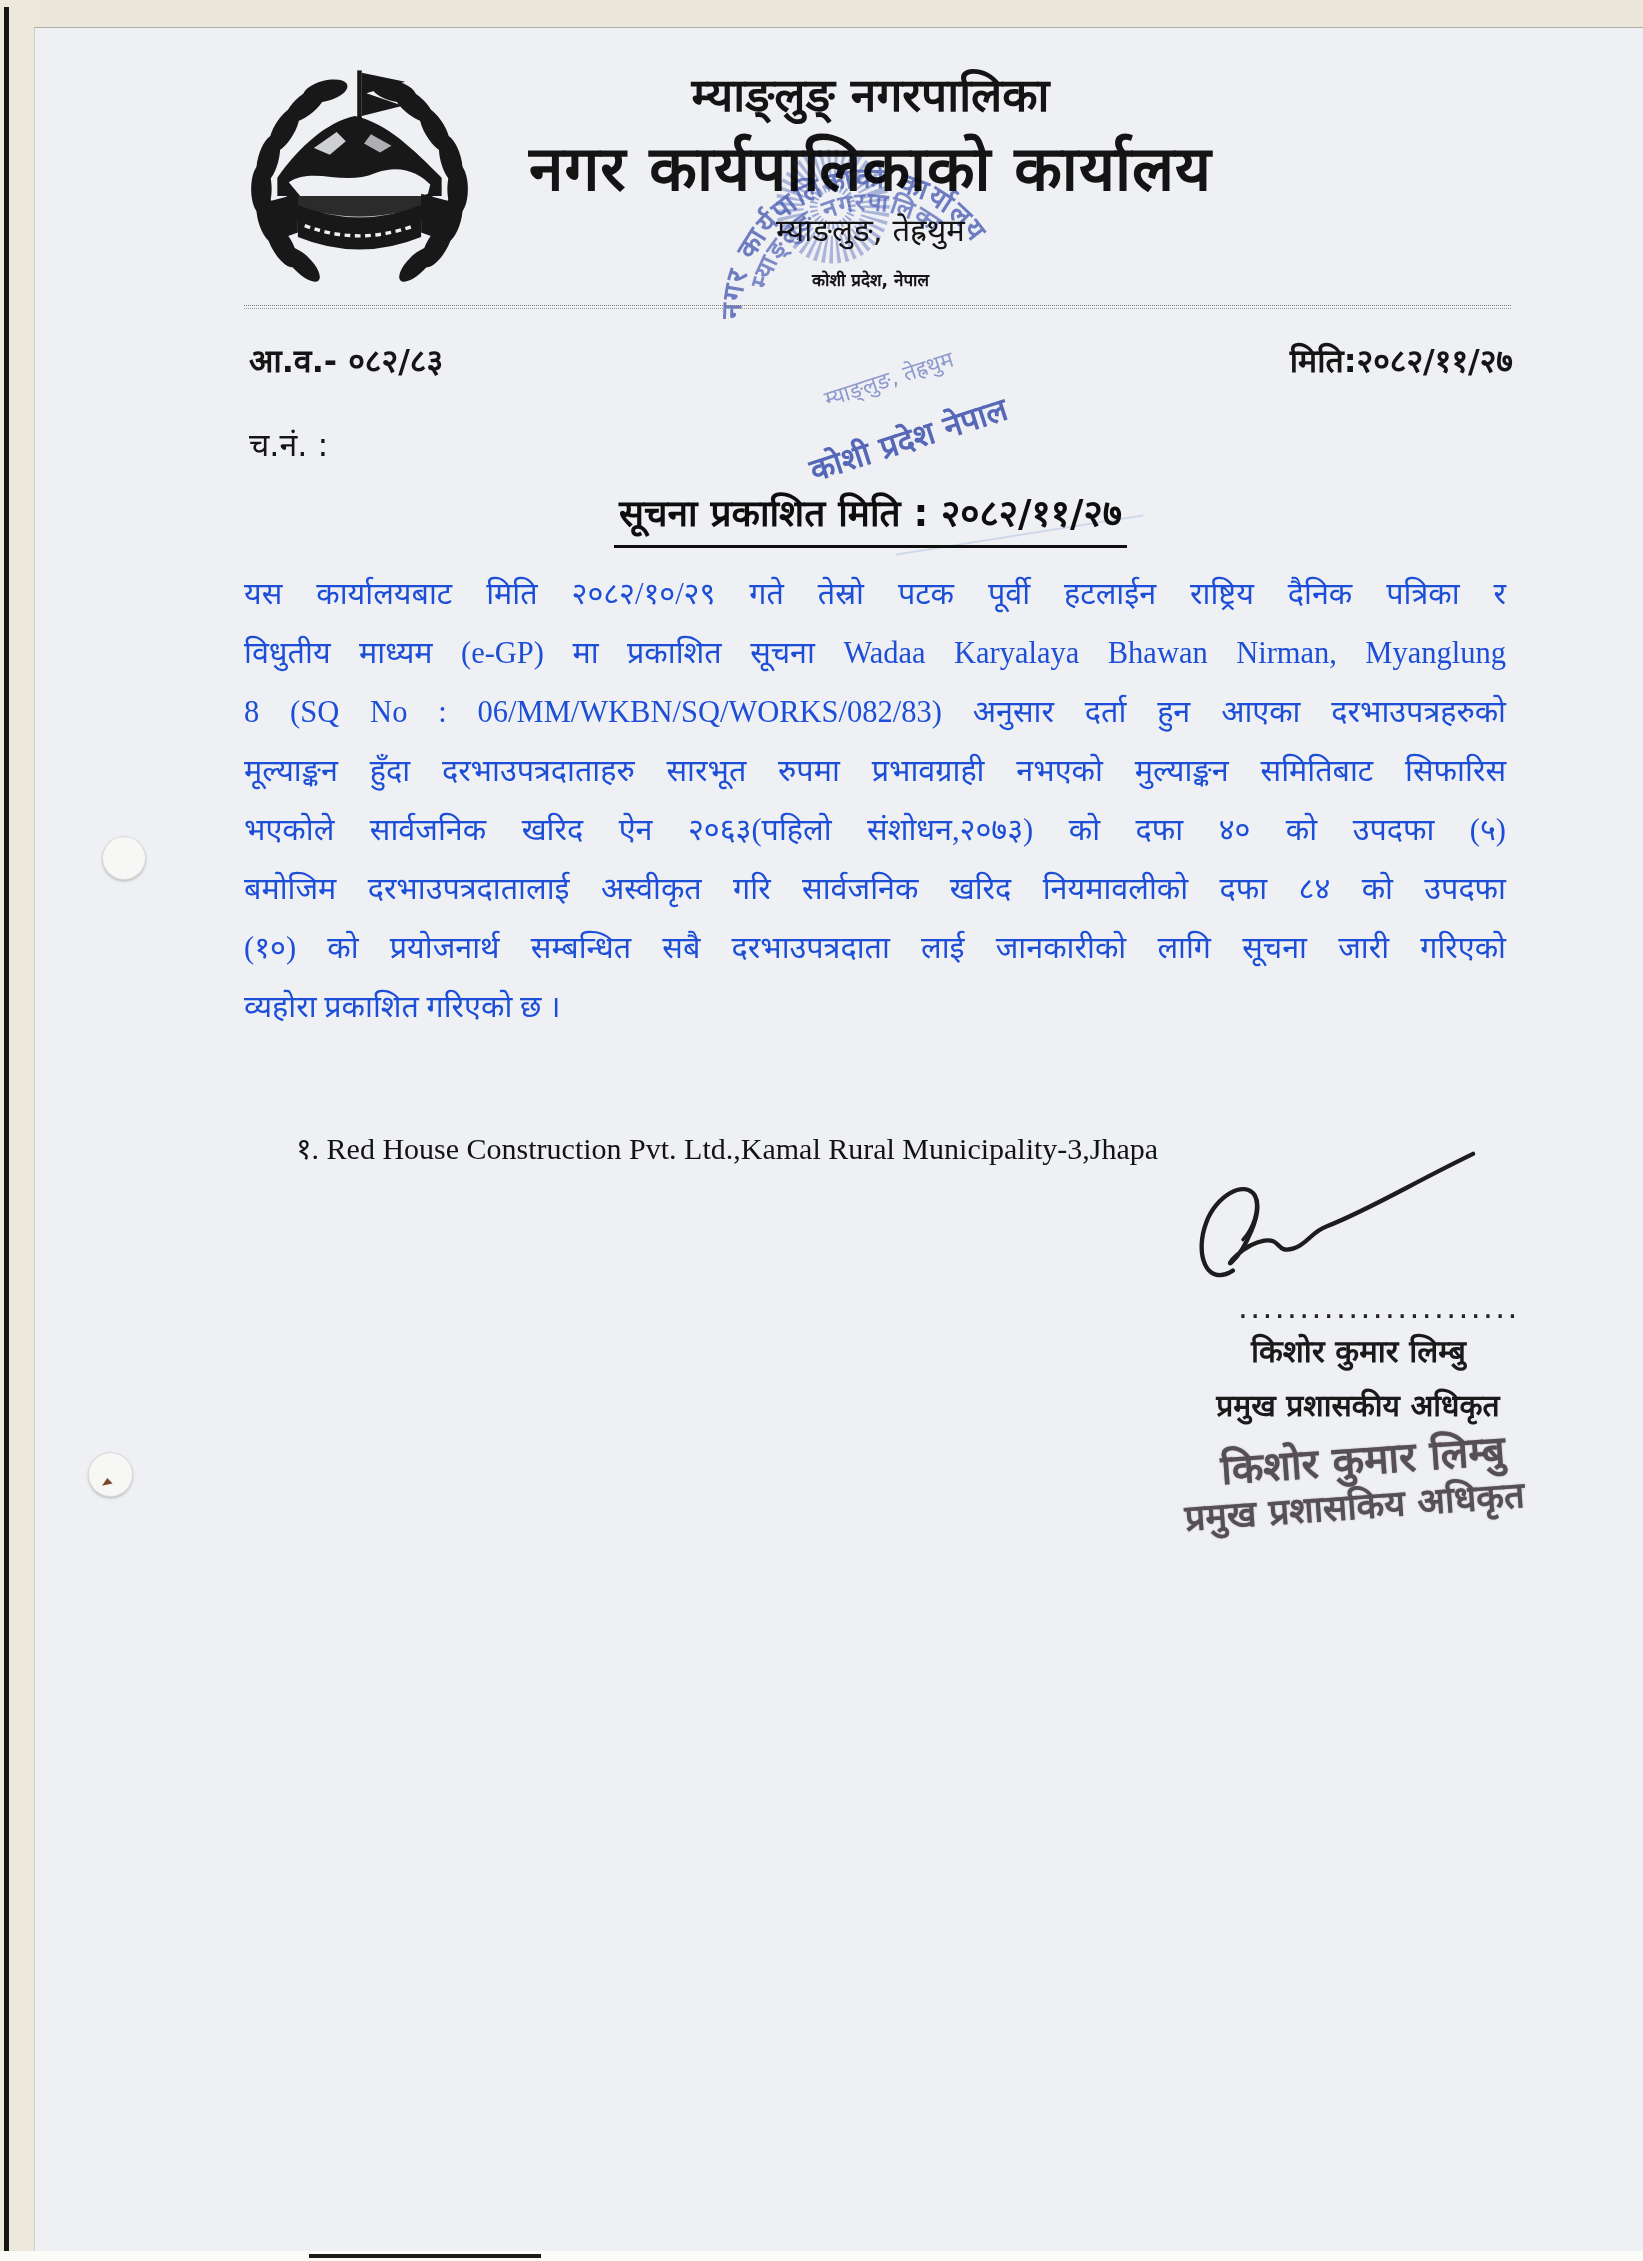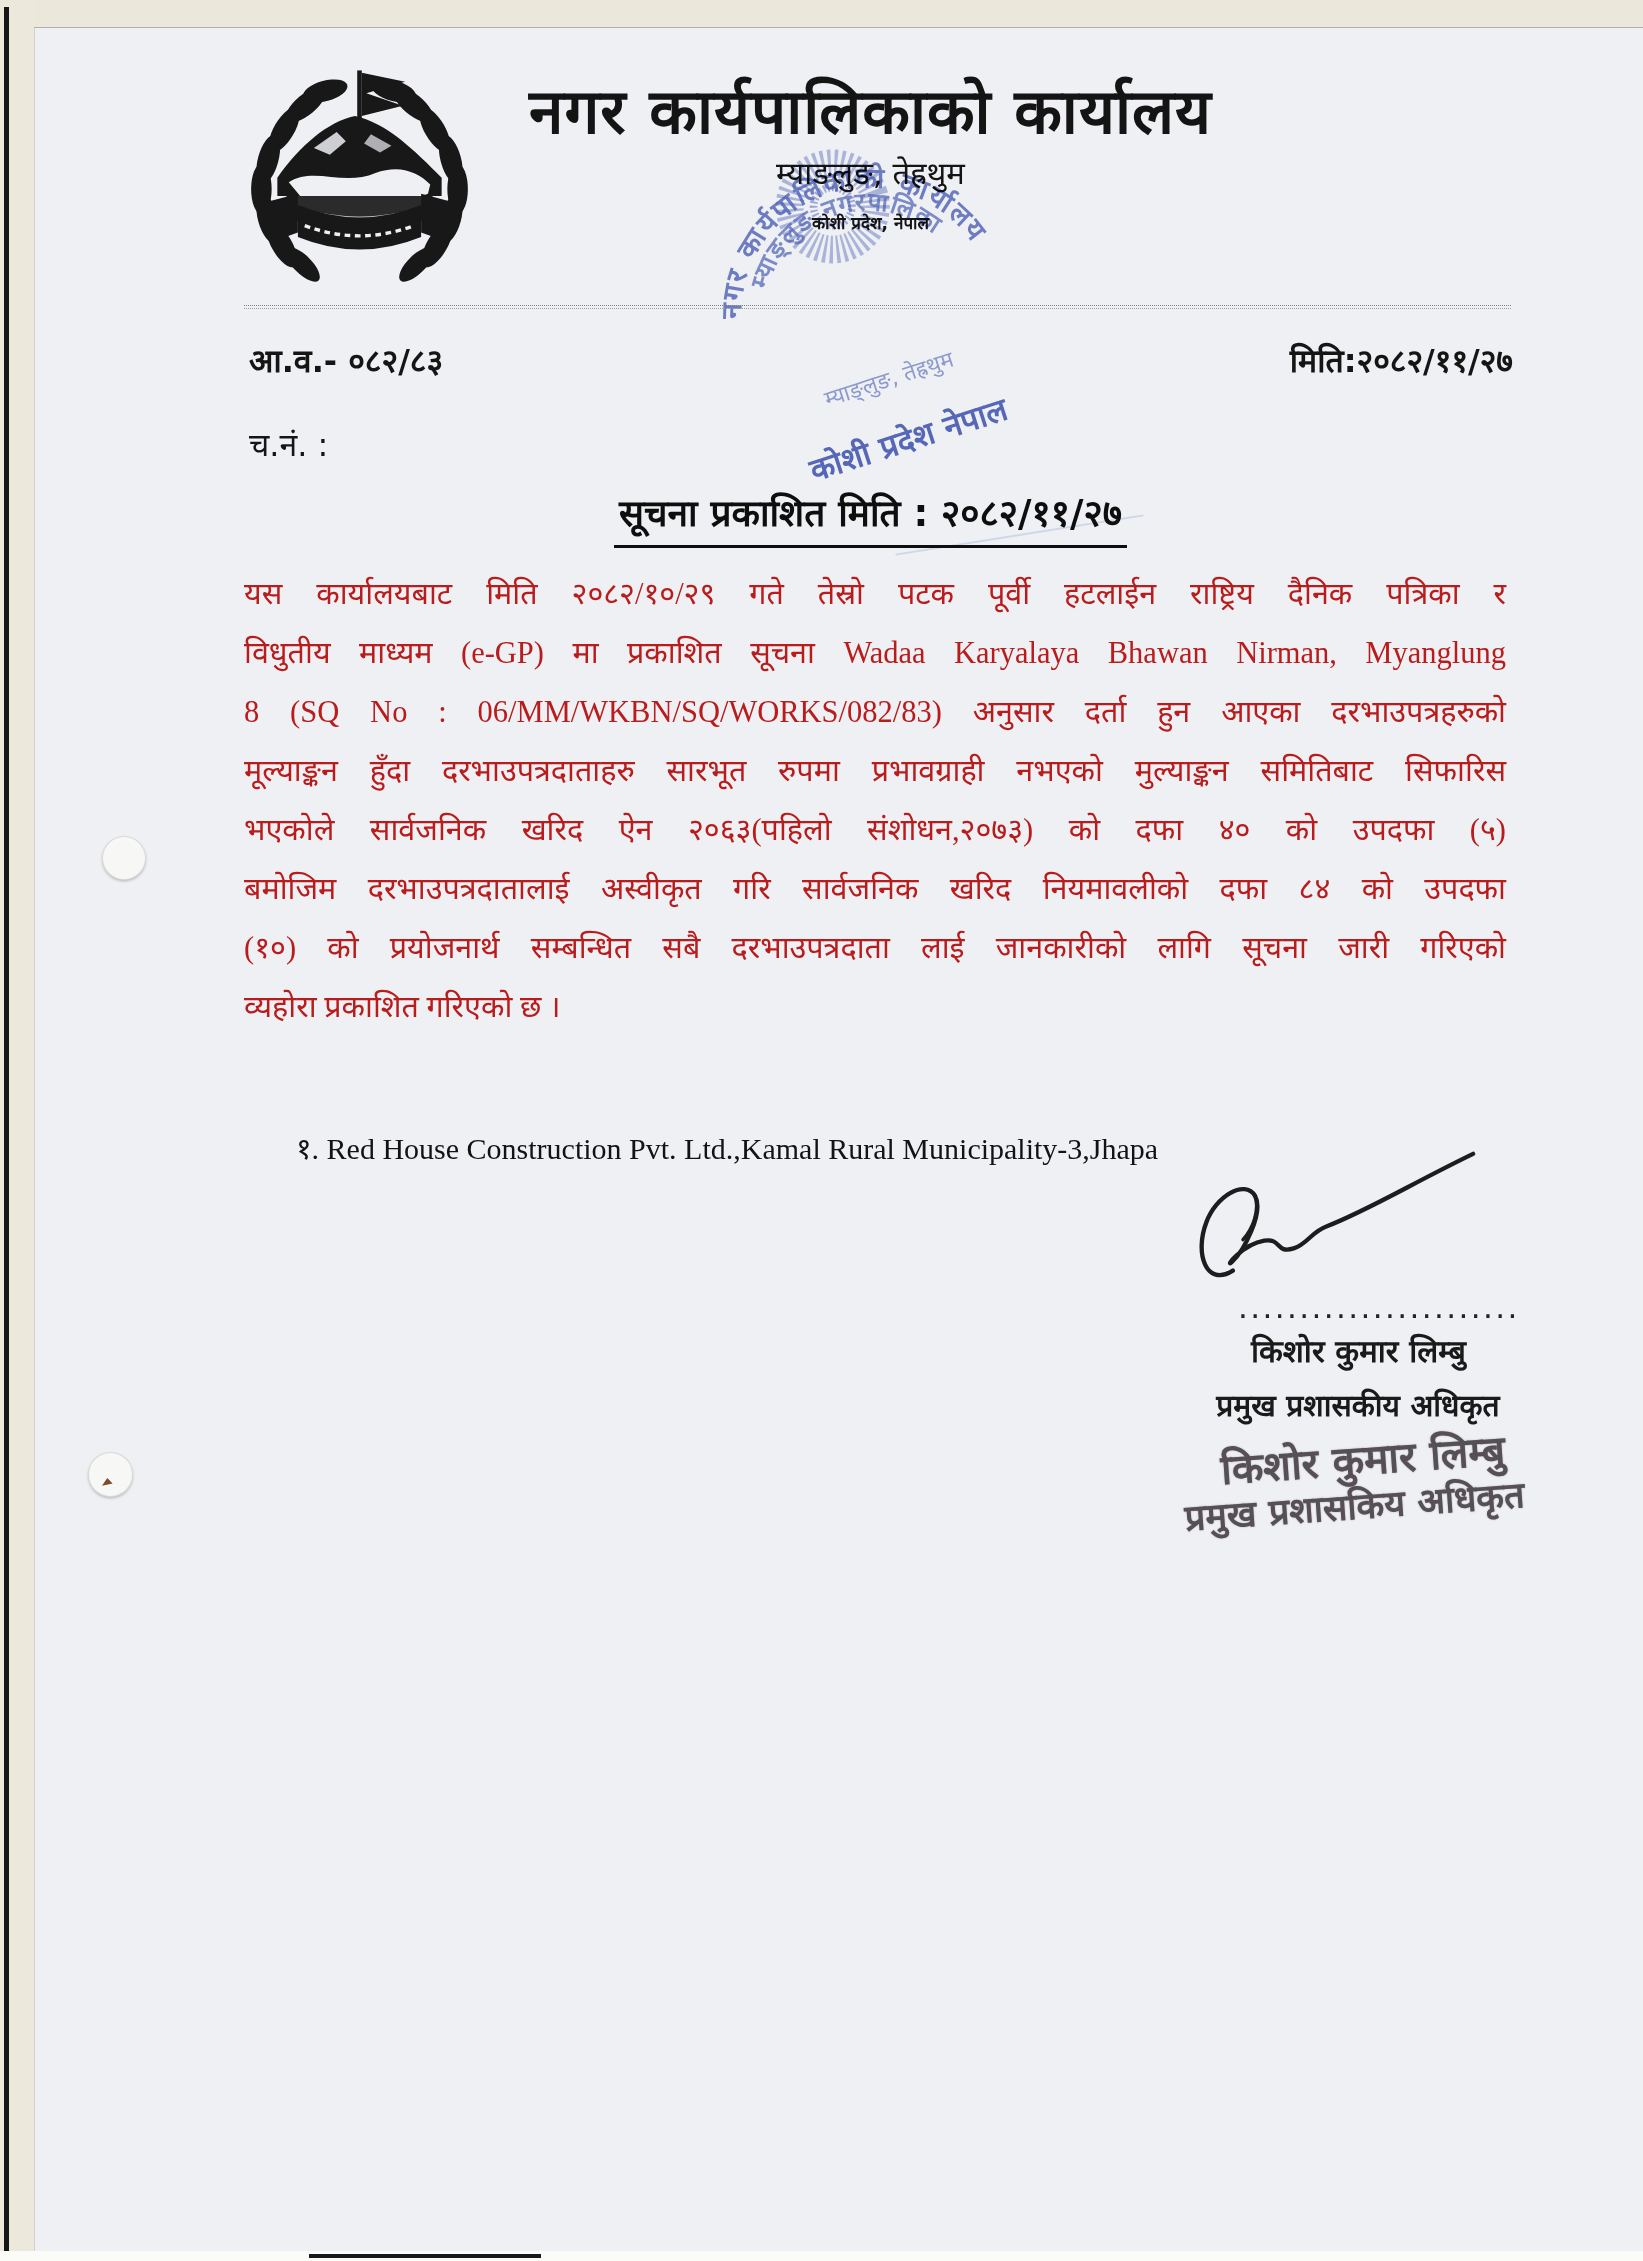--- a/index.html
+++ b/index.html
@@ -28,21 +28,21 @@
     border-top:1.5px dotted #7d7d7d;border-bottom:1.5px dotted #9a9a9a;}
 
   .meta-row{position:absolute;left:249px;top:338px;width:1264px;color:#151515;font-size:32px;font-weight:700;}
   .meta-date{position:absolute;right:0;top:0;}
   .refno{position:absolute;left:249px;top:422px;color:#151515;font-size:32px;font-weight:400;}
 
   .notice-head-wrap{position:absolute;left:97px;top:486px;width:1547px;text-align:center;}
   .notice-head{display:inline-block;color:#0e0e0e;font-size:37px;font-weight:700;
     border-bottom:3.9px solid #0e0e0e;padding:0 4.8px 7.7px 4.8px;}
 
-  .body{position:absolute;left:244px;top:565px;width:1262px;color:#b91c1c;
+  .body{position:absolute;left:244px;top:565px;width:1262px;color:#1d4ed8;
     font-family:"Liberation Serif","DejaVu Sans",serif;font-size:30.5px;line-height:59px;}
   .body .ln{text-align:justify;text-align-last:justify;}
   .body .ln.last{text-align:center;text-align-last:left;}
 
   .bidders-head{position:absolute;left:244px;top:1079px;color:#131313;font-size:30.5px;}
   .bidders-head .u{display:inline-block;border-bottom:2.4px solid #131313;padding-bottom:4.8px;}
   .bidders-list{position:absolute;left:296px;top:1127px;color:#131313;
     font-family:"Liberation Serif","DejaVu Sans",serif;font-size:30px;}
 
   .signature{position:absolute;left:1160px;top:1150px;width:329px;height:164px;}
@@ -107,20 +107,21 @@
       <path fill="#2b2b2b" d="M46 120 A64 42 0 0 0 174 120 Z"></path>
       <path stroke="#eef0f3" stroke-width="2" fill="none" opacity=".7" d="M60 132 Q110 146 160 132 M70 146 Q110 156 150 146"></path>
       <path d="M26 126 L56 118 L56 152 L34 160 Z"></path>
       <path d="M194 126 L164 118 L164 152 L186 160 Z"></path>
       <path d="M56 128 Q110 150 164 128 L164 156 Q110 178 56 156 Z"></path>
       <path stroke="#eef0f3" stroke-width="3" stroke-dasharray="5 4" fill="none" d="M62 146 Q110 164 158 146"></path>
     </g>
   </svg>
 
   <div class="hdr">
+    <div class="t1">म्याङ्लुङ् नगरपालिका</div>
     <div class="t2">नगर कार्यपालिकाको कार्यालय</div>
     <div class="t3">म्याङलुङ, तेह्रथुम</div>
     <div class="t4">कोशी प्रदेश, नेपाल</div>
   </div>
 
   <svg class="stamp-blue" viewBox="0 0 800 800">
     <defs>
       <path id="arcT" d="M 150 490 A 265 265 0 1 1 650 490" fill="none"></path>
       <path id="arcM" d="M 210 500 A 215 215 0 1 1 590 500" fill="none"></path>
     </defs>

